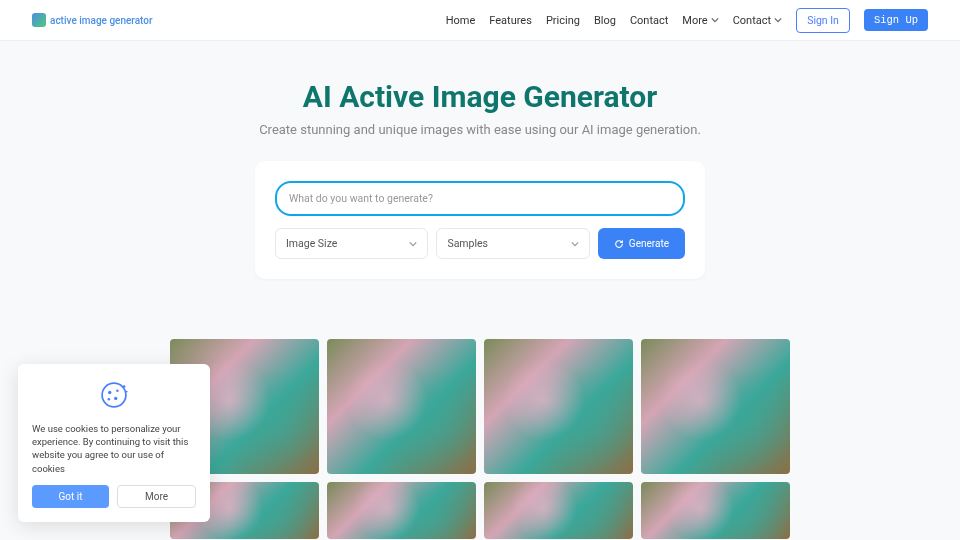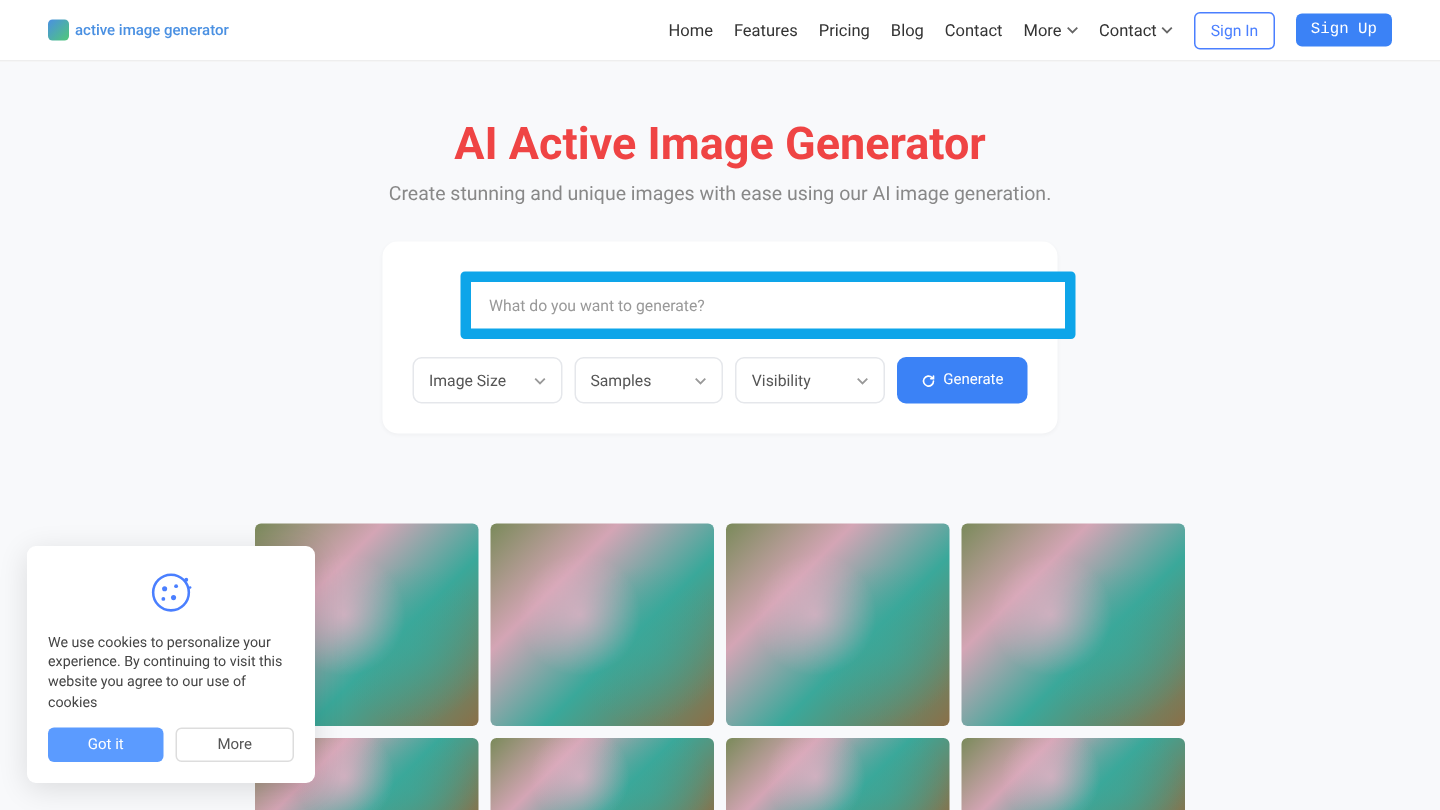--- a/index.html
+++ b/index.html
@@ -9,24 +9,24 @@
 .logo { display: flex; align-items: center; gap: 4px; }
 .logo-icon { width: 14px; height: 14px; background: linear-gradient(135deg,#4a90e2,#50c878); border-radius: 3px; }
 .logo-text { font-size: 10px; color: #4a90e2; font-weight: 500; }
 .nav { margin-left: auto; display: flex; align-items: center; gap: 14px; }
 .nav-link { font-size: 11px; color: #333; text-decoration: none; cursor: pointer; display: flex; align-items: center; gap: 3px; }
 .nav-link svg { width: 8px; height: 8px; }
 .btn { font-size: 10.5px; padding: 5px 10px; border-radius: 4px; cursor: pointer; border: none; }
 .btn-outline { background: #fff; color: #4a7fff; border: 1px solid #4a7fff; }
 .btn-primary { background: #3b82f6; color: #fff; font-family: Liberation Mono, monospace; }
 .hero { text-align: center; padding: 38px 20px 20px; }
-.hero-title { font-size: 30px; font-weight: 700; color: #ef4444; margin-bottom: 8px; text-align: center; }
+.hero-title { font-size: 30px; font-weight: 700; color: #0f766e; margin-bottom: 8px; text-align: center; }
 .hero-sub { font-size: 13px; color: #888; }
 .prompt-card { background: #fff; max-width: 450px; margin: 24px auto 0; border-radius: 10px; padding: 20px; box-shadow: 0 1px 3px rgba(0,0,0,0.04); }
-.prompt-input { width: 100%; border: 7px solid #0ea5e9; border-radius: 3px; padding: 9px 12px; font-size: 10.5px; color: #333; margin-bottom: 12px; margin-left: 32px; }
+.prompt-input { width: 100%; border: 2px solid #0ea5e9; border-radius: 16px; padding: 9px 12px; font-size: 10.5px; color: #333; margin-bottom: 12px; }
 .prompt-input::placeholder { color: #999; }
 .prompt-row { display: flex; gap: 8px; }
 .select { flex: 1; border: 1px solid #e5e7eb; border-radius: 6px; padding: 8px 10px; font-size: 10.5px; color: #555; display: flex; align-items: center; justify-content: space-between; cursor: pointer; background: #fff; }
 .select svg { width: 8px; height: 8px; }
 .gen-btn { background: #3b82f6; color: #fff; border: none; border-radius: 6px; padding: 8px 16px; font-size: 10px; cursor: pointer; display: flex; align-items: center; gap: 5px; }
 .gen-btn svg { width: 10px; height: 10px; }
 .gallery { max-width: 660px; margin: 40px auto 0; display: grid; grid-template-columns: repeat(4,1fr); gap: 8px; padding: 0 20px 20px; }
 .thumb { aspect-ratio: 1.1/1; border-radius: 4px; background: linear-gradient(135deg,#7a8a5a 0%,#d4a5b5 30%,#3aa89a 60%,#8b6f47 100%); position: relative; overflow: hidden; }
 .thumb::before { content:''; position:absolute; inset:0; background: radial-gradient(circle at 40% 45%, rgba(230,180,200,0.7) 0%, transparent 35%), radial-gradient(circle at 70% 60%, rgba(58,168,154,0.6) 0%, transparent 40%); }
 .thumb.row2 { aspect-ratio: 1.1/0.42; }
@@ -83,26 +83,20 @@
         <svg viewBox="0 0 10 10">
             <path d="M1 3l4 4 4-4" fill="none" stroke="#999" stroke-width="1.5"></path>
           </svg>
       </div>
       <div class="select">
         <span>Samples</span>
         <svg viewBox="0 0 10 10">
             <path d="M1 3l4 4 4-4" fill="none" stroke="#999" stroke-width="1.5"></path>
           </svg>
       </div>
-      <div class="select">
-        <span>Visibility</span>
-        <svg viewBox="0 0 10 10">
-            <path d="M1 3l4 4 4-4" fill="none" stroke="#999" stroke-width="1.5"></path>
-          </svg>
-      </div>
       <button class="gen-btn">
         <svg viewBox="0 0 12 12">
             <path d="M10 6a4 4 0 1 1-1.2-2.8M10 2v2.2H7.8" fill="none" stroke="#fff" stroke-width="1.3" stroke-linecap="round"></path>
           </svg>
         <span>Generate</span>
       </button>
     </div>
   </div>
 </section>
 

